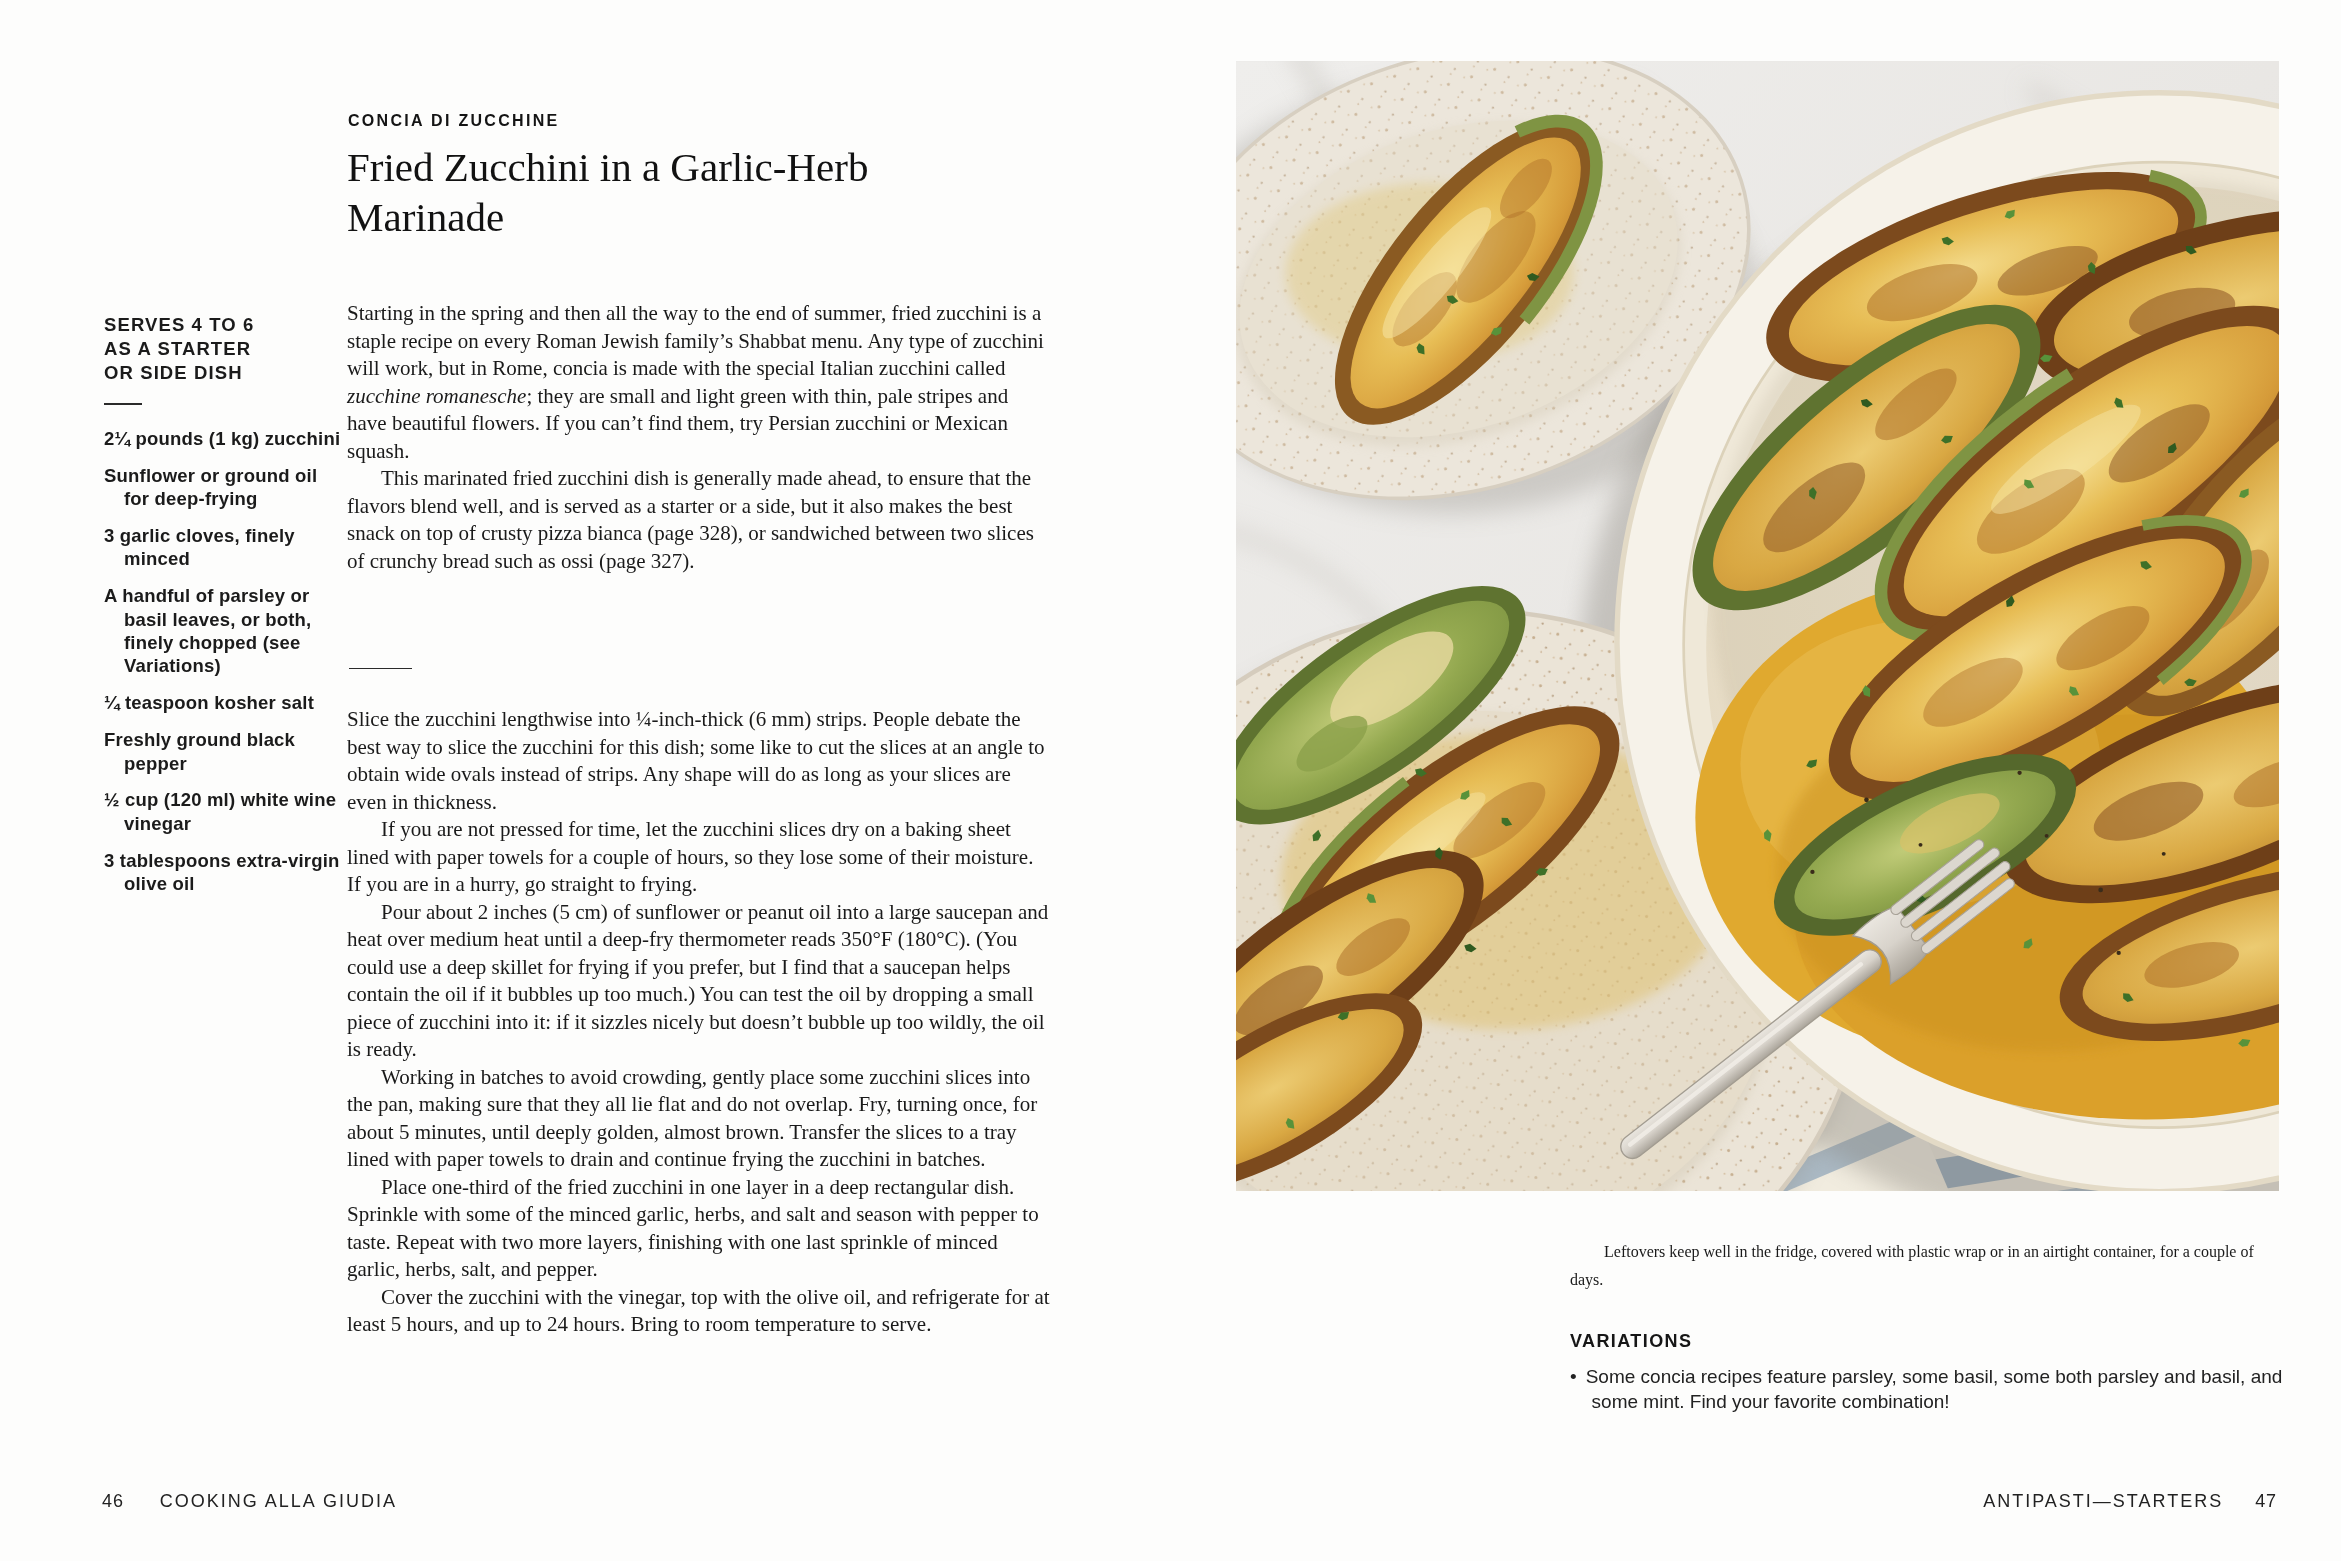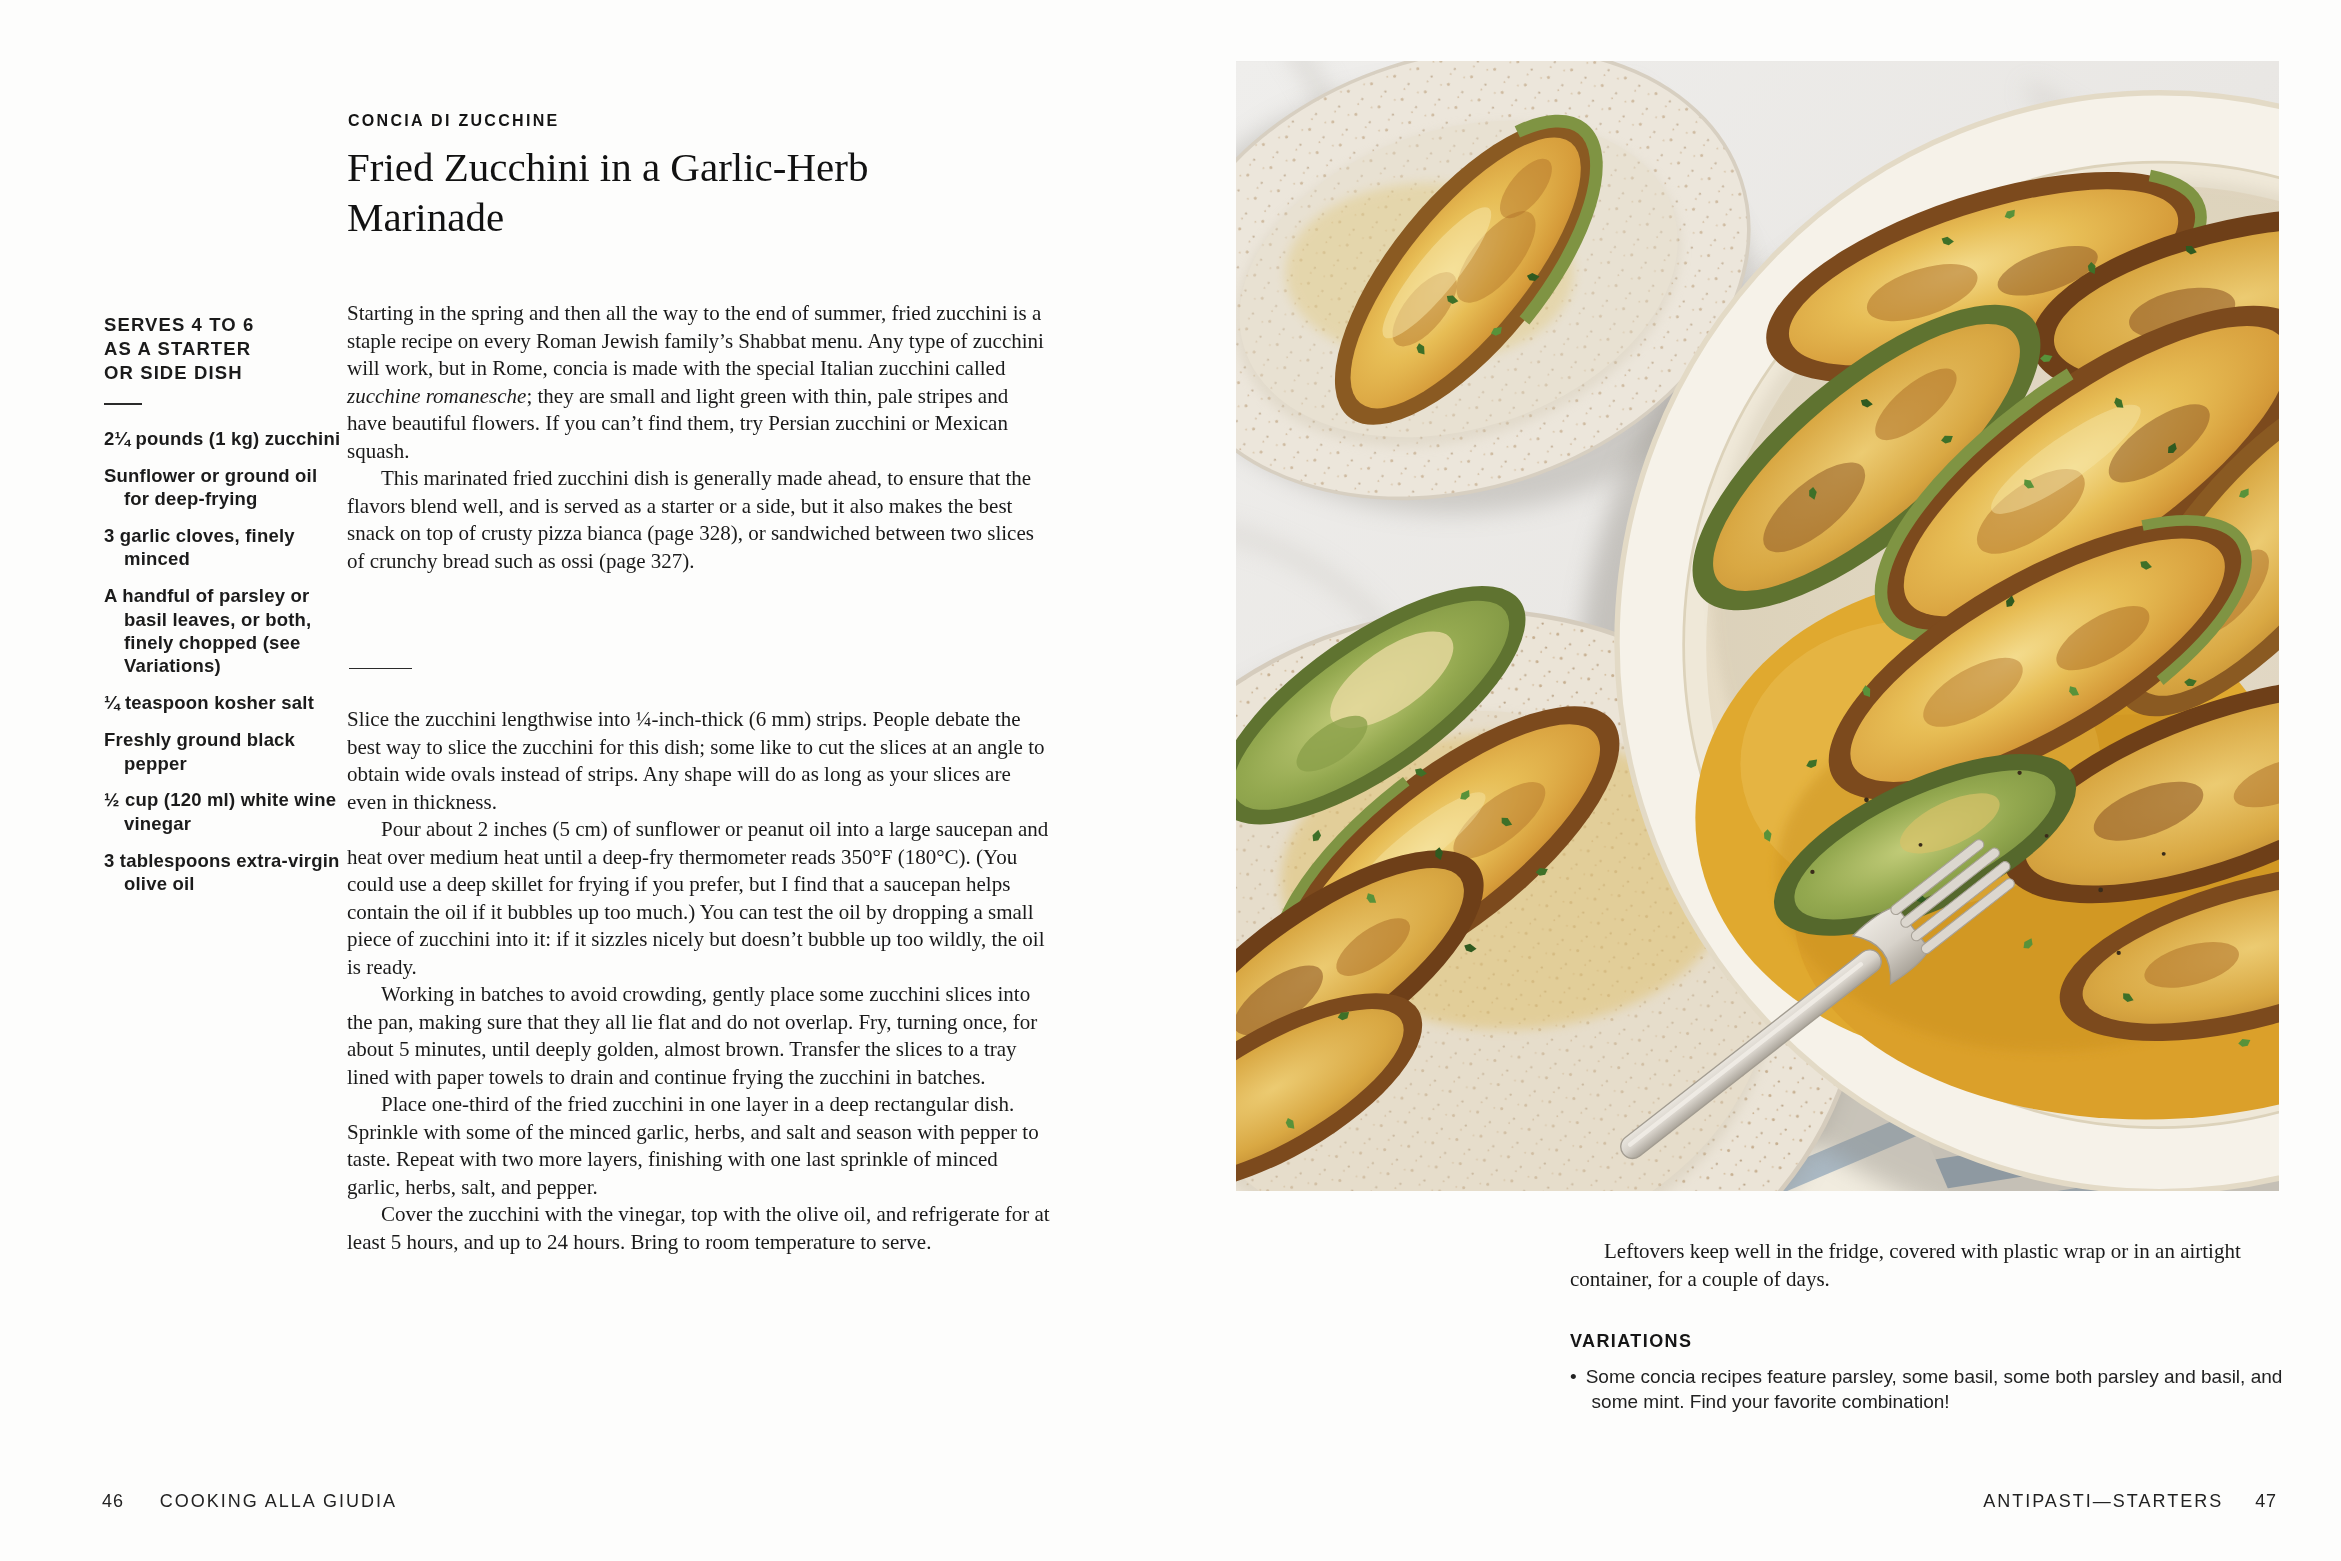--- a/index.html
+++ b/index.html
@@ -68,21 +68,21 @@
 
   
   .photo {
     left:1236px; top:61px; width:1043px; height:1130px;
     overflow:hidden; background:#e9e7e4;
   }
   .photo svg { display:block; width:100%; height:100%; }
 
   .closing {
     left:1570px; top:1238px; width:713px;
-    font-size:21px; line-height:27.5px; color:#1a1a1a;
+    font-size:16px; line-height:27.5px; color:#1a1a1a;
   }
   .closing p { text-indent:34px; }
 
   .variations-h {
     left:1570px; top:1331px;
     font-family:"Liberation Sans", sans-serif;
     font-weight:bold; font-size:18px; letter-spacing:1.4px; color:#161616;
   }
   .variations {
     left:1570px; top:1364px; width:730px;
@@ -120,20 +120,21 @@
 
 <div class="abs intro">
   <p><span>Starting in the spring and then all the way to the end of summer, fried zucchini is a staple recipe on every Roman Jewish family’s Shabbat menu. Any type of zucchini will work, but in Rome, concia is made with the special Italian zucchini called </span><span class="it">zucchine romanesche</span><span>; they are small and light green with thin, pale stripes and have beautiful flowers. If you can’t find them, try Persian zucchini or Mexican squash.</span></p>
   <p>This marinated fried zucchini dish is generally made ahead, to ensure that the flavors blend well, and is served as a starter or a side, but it also makes the best snack on top of crusty pizza bianca (page 328), or sandwiched between two slices of crunchy bread such as ossi (page 327).</p>
 </div>
 
 <div class="abs rule-divider"></div>
 
 <div class="abs method">
   <p>Slice the zucchini lengthwise into ¼-inch-thick (6 mm) strips. People debate the best way to slice the zucchini for this dish; some like to cut the slices at an angle to obtain wide ovals instead of strips. Any shape will do as long as your slices are even in thickness.</p>
+  <p>If you are not pressed for time, let the zucchini slices dry on a baking sheet lined with paper towels for a couple of hours, so they lose some of their moisture. If you are in a hurry, go straight to frying.</p>
   <p>Pour about 2 inches (5 cm) of sunflower or peanut oil into a large saucepan and heat over medium heat until a deep-fry thermometer reads 350°F (180°C). (You could use a deep skillet for frying if you prefer, but I find that a saucepan helps contain the oil if it bubbles up too much.) You can test the oil by dropping a small piece of zucchini into it: if it sizzles nicely but doesn’t bubble up too wildly, the oil is ready.</p>
   <p>Working in batches to avoid crowding, gently place some zucchini slices into the pan, making sure that they all lie flat and do not overlap. Fry, turning once, for about 5 minutes, until deeply golden, almost brown. Transfer the slices to a tray lined with paper towels to drain and continue frying the zucchini in batches.</p>
   <p>Place one-third of the fried zucchini in one layer in a deep rectangular dish. Sprinkle with some of the minced garlic, herbs, and salt and season with pepper to taste. Repeat with two more layers, finishing with one last sprinkle of minced garlic, herbs, salt, and pepper.</p>
   <p>Cover the zucchini with the vinegar, top with the olive oil, and refrigerate for at least 5 hours, and up to 24 hours. Bring to room temperature to serve.</p>
 </div>
 
 <div class="abs footer footer-left">
   <span class="pgnum">46</span><span>COOKING ALLA GIUDIA</span>
 </div>
 

